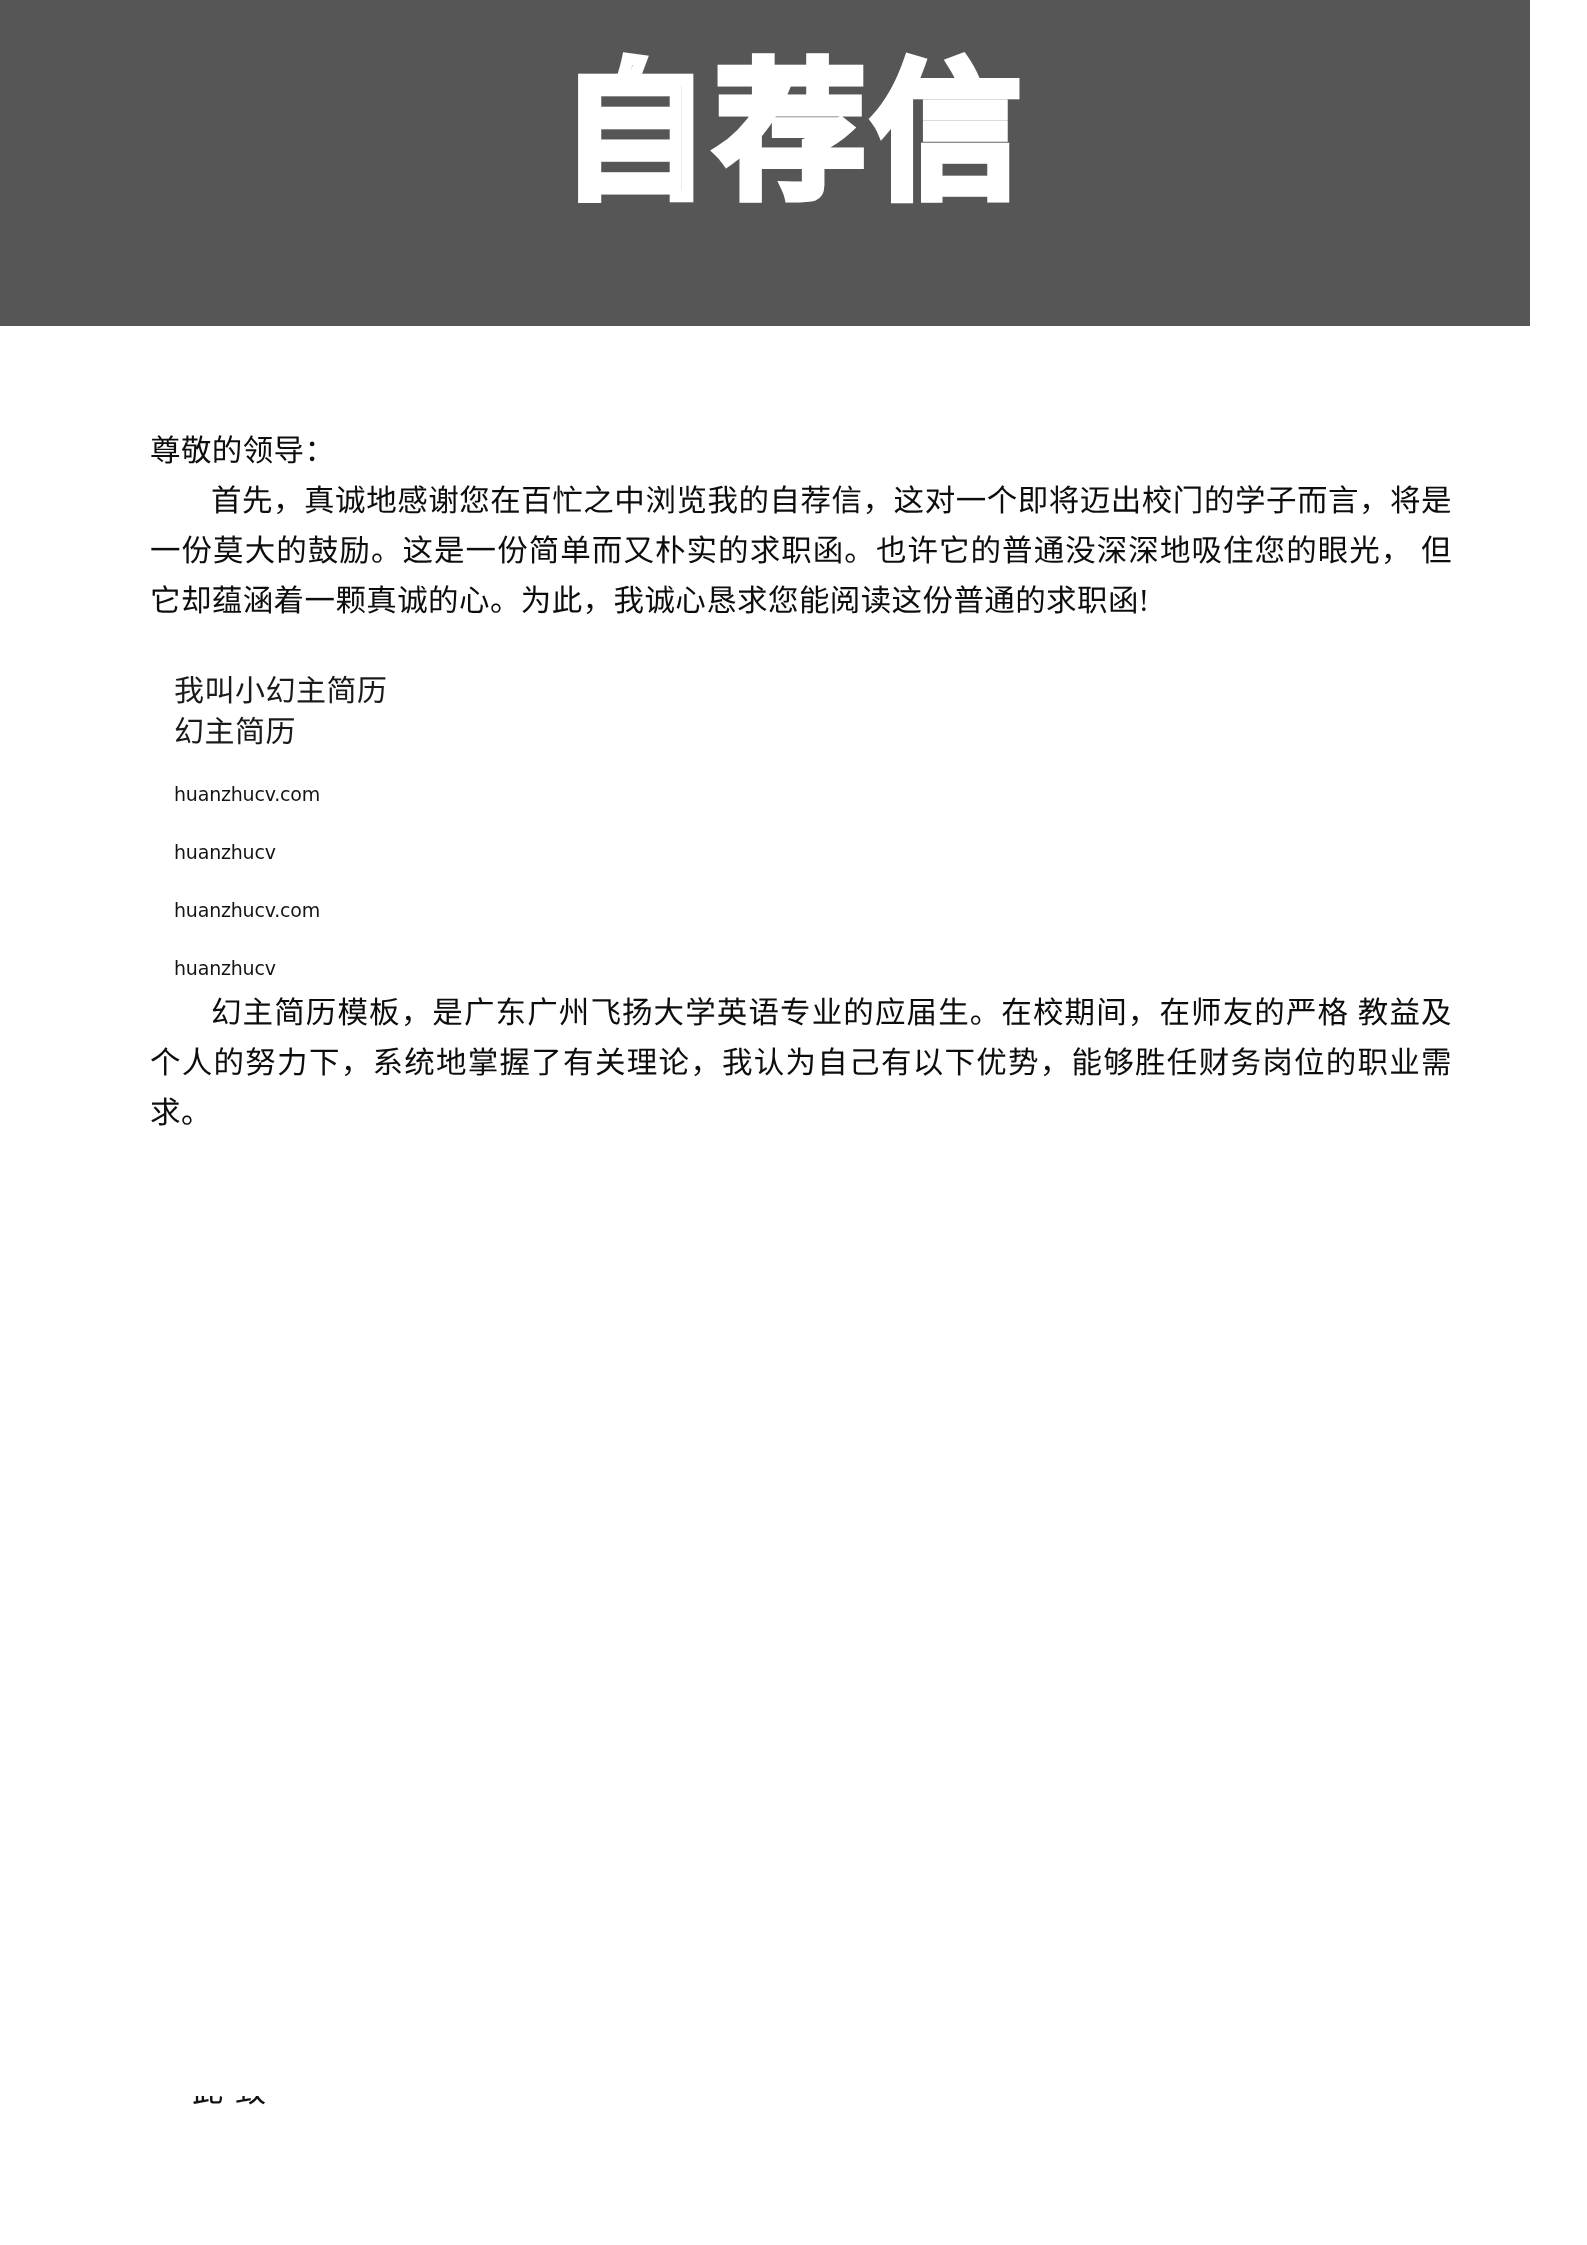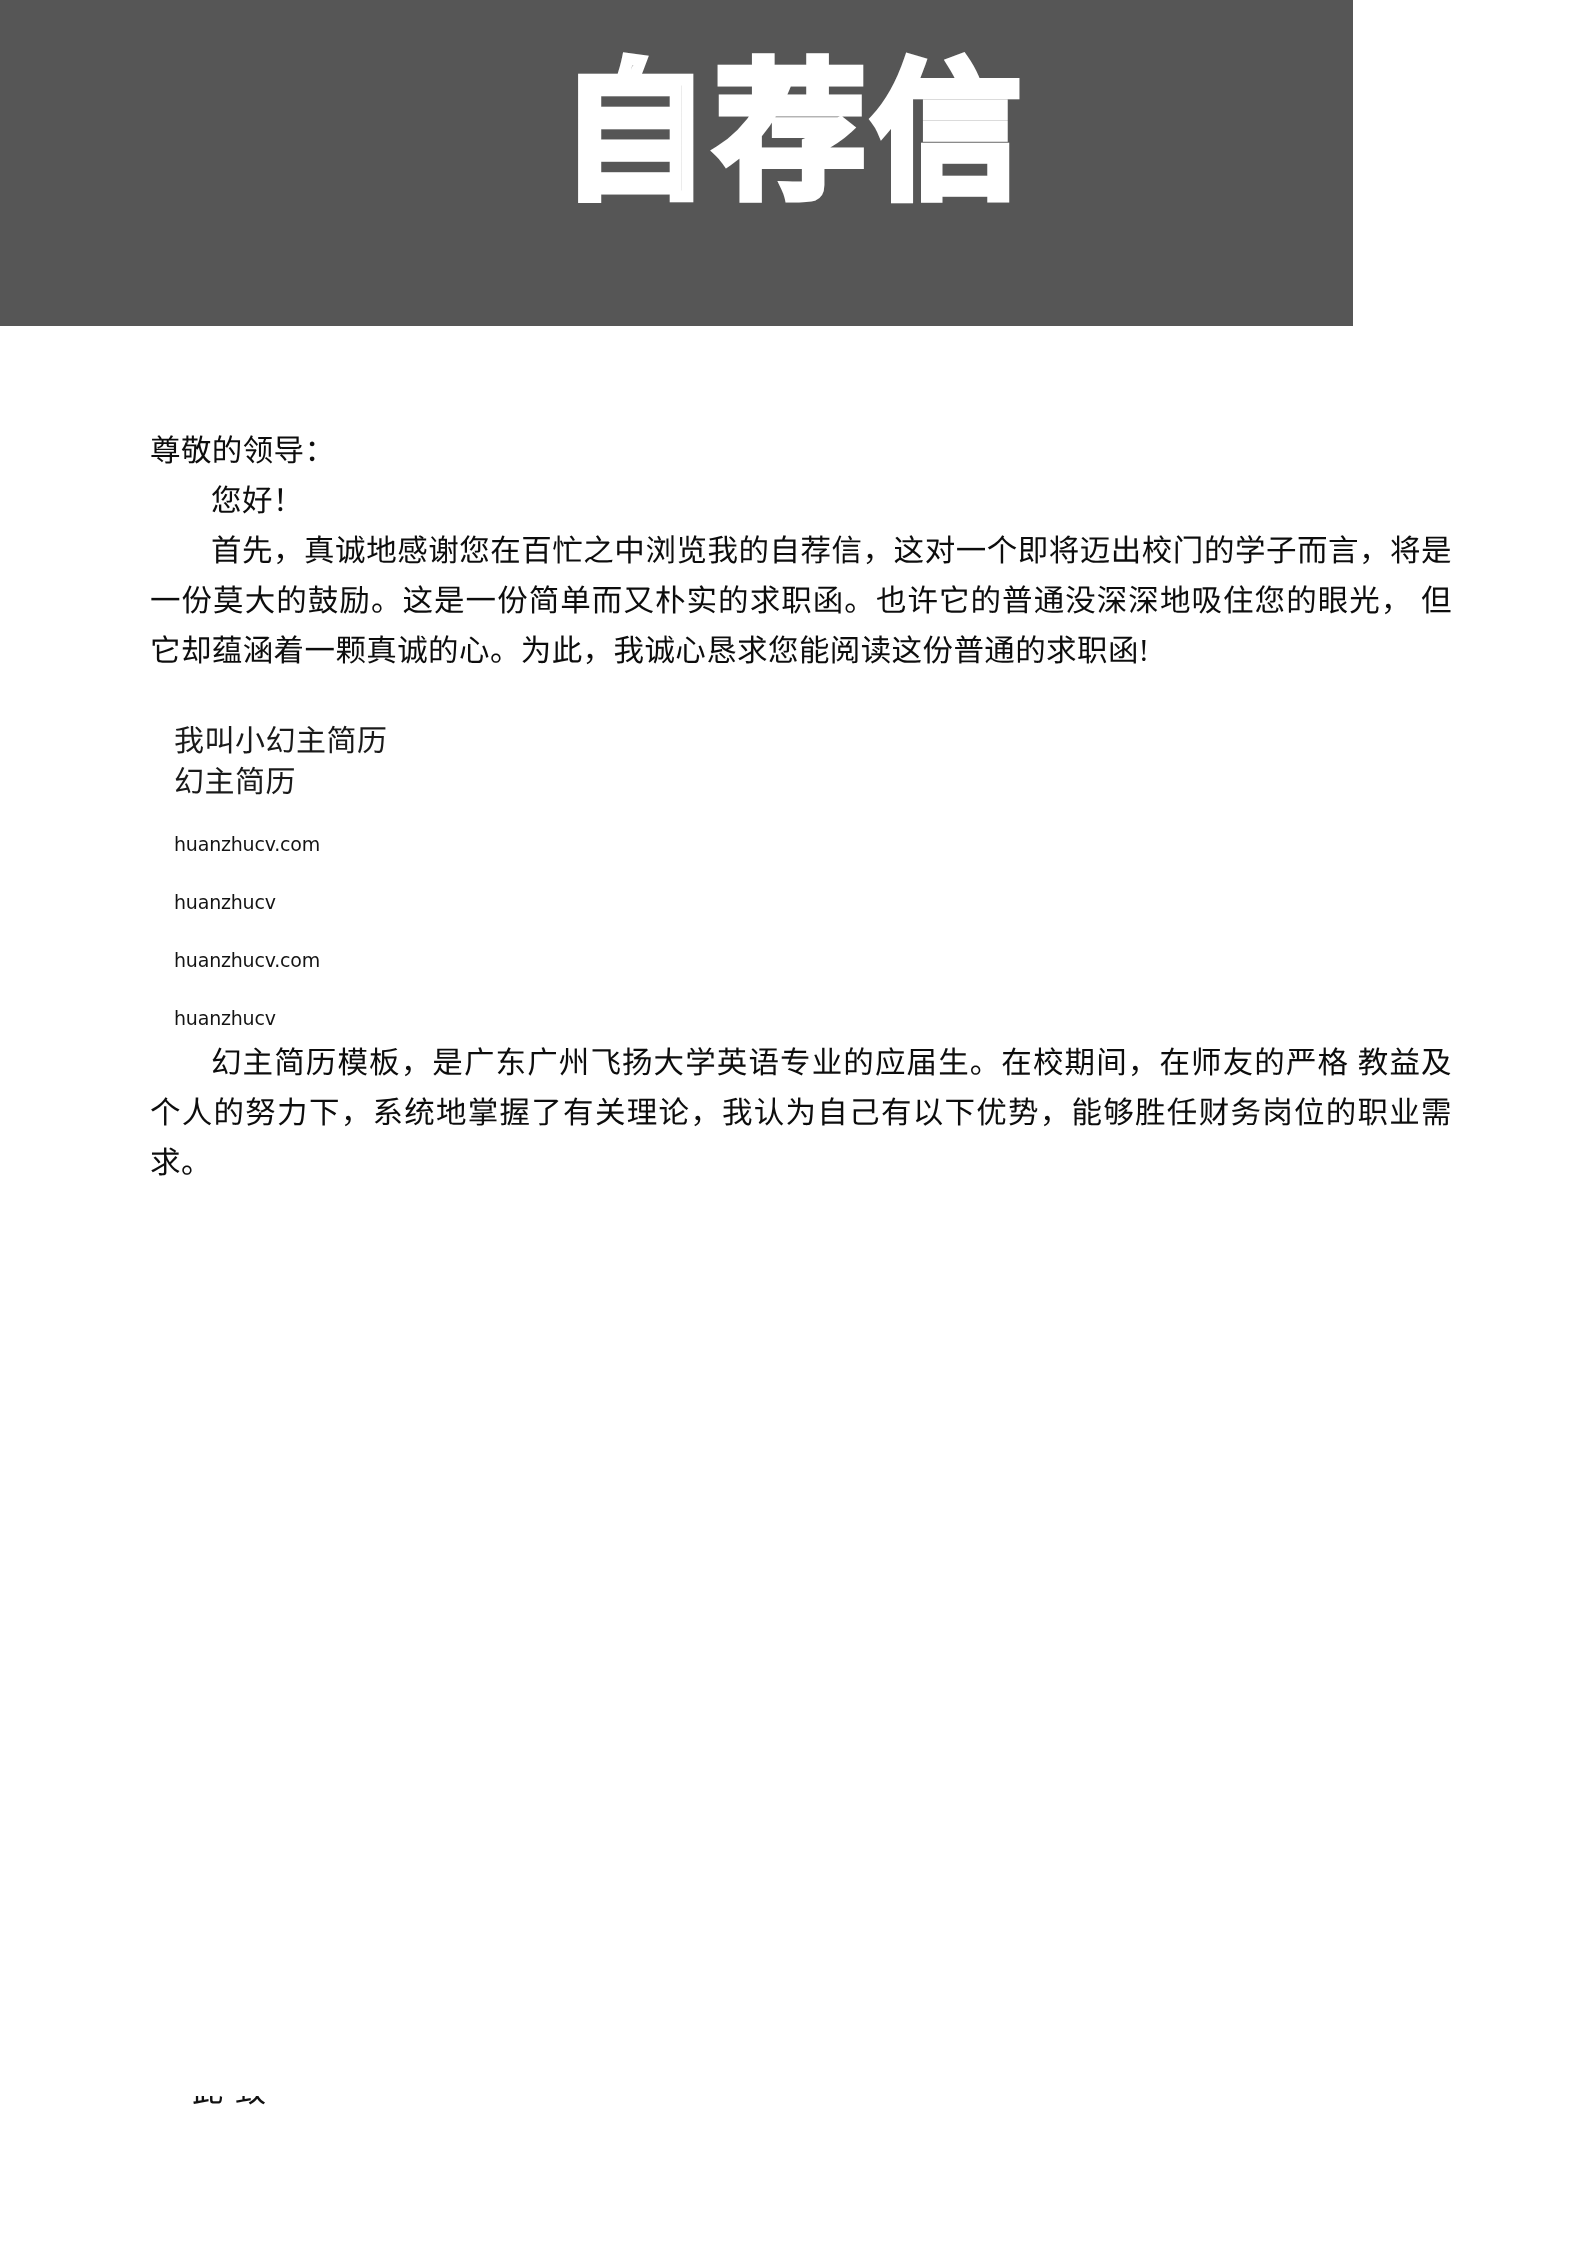--- a/index.html
+++ b/index.html
@@ -14,21 +14,21 @@
     position: relative;
     overflow: hidden;
     font-family: "Liberation Serif", "DejaVu Serif", serif;
   }
 
   
   .header-band {
     position: absolute;
     left: 0;
     top: 0;
-    width: 1353px;
+    width: 1530px;
     height: 326px;
     background: #565656;
   }
   .doc-title {
     position: absolute;
     left: 0;
     top: 52px;
     width: 1587px;
     text-align: center;
     font-family: "DejaVu Sans", "Liberation Sans", sans-serif;
@@ -126,21 +126,20 @@
 
 <div class="header-band">
   <div class="doc-title">自荐信</div>
 </div>
 
 <div class="page-body">
   <div class="content">
 
     <p class="para greeting">尊敬的领导：</p>
 
-    <p class="para indent">您好！</p>
 
     <p class="para indent">首先，真诚地感谢您在百忙之中浏览我的自荐信，这对一个即将迈出校门的学子而言，将是一份莫大的鼓励。这是一份简单而又朴实的求职函。也许它的普通没深深地吸住您的眼光， 但它却蕴涵着一颗真诚的心。为此，我诚心恳求您能阅读这份普通的求职函!</p>
 
     <div class="ph-block">
       <div class="ph-cn">我叫小幻主简历</div>
       <div class="ph-cn">幻主简历</div>
       <div class="ph-en first">huanzhucv.com</div>
       <div class="ph-en">huanzhucv</div>
       <div class="ph-en">huanzhucv.com</div>
       <div class="ph-en">huanzhucv</div>

